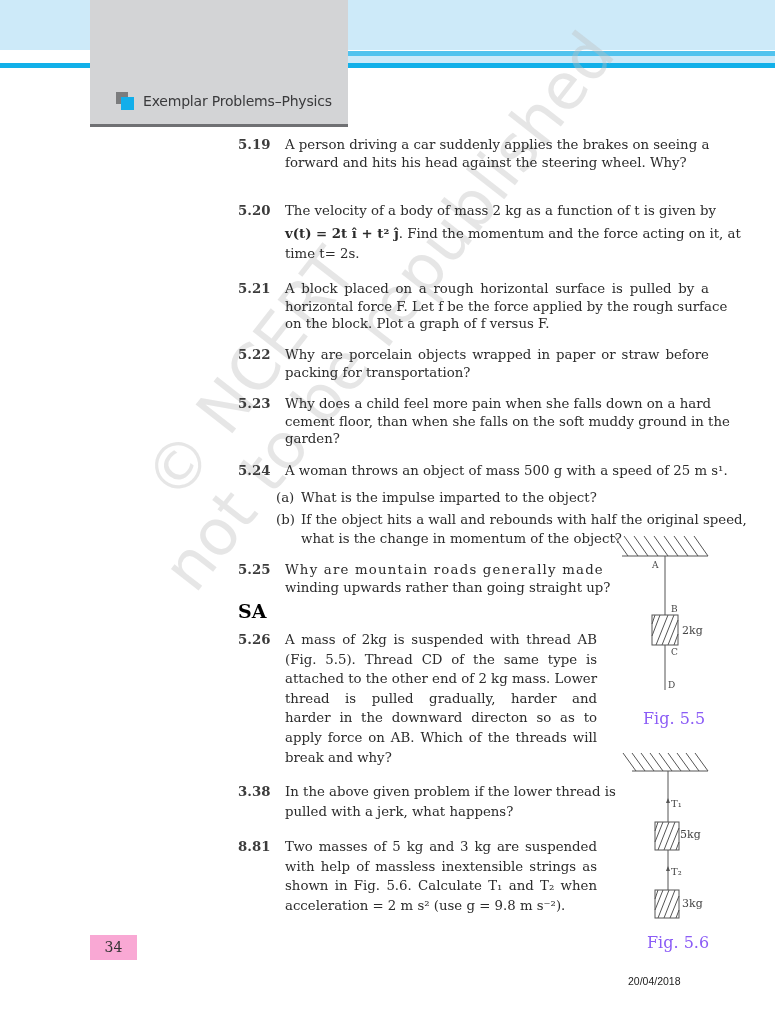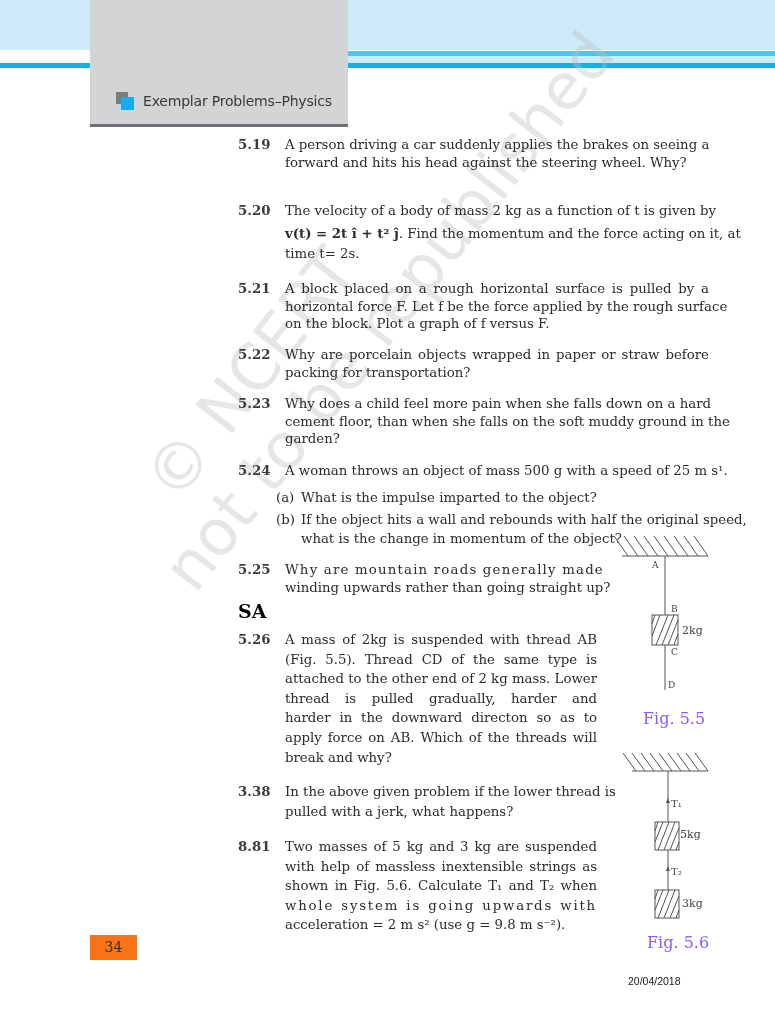--- a/index.html
+++ b/index.html
@@ -57,21 +57,21 @@
 
     
     .fig { position:absolute; }
     .fig-caption { position:absolute; font-size:16px; color:#8b5cf6; }
     .fig-label { position:absolute; font-size:9px; color:#444; }
     .mass-label { position:absolute; font-size:11px; color:#444; }
 
     
     .page-num {
       position:absolute; left:90px; top:935px; width:47px; height:25px;
-      background:#f97316; text-align:center; line-height:25px;
+      background:#f9a8d4; text-align:center; line-height:25px;
       font-size:14px; color:#333;
     }
     .date {
       position:absolute; left:628px; top:975px;
       font-family:"Liberation Sans", "DejaVu Sans", sans-serif;
       font-size:10.5px; color:#222;
     }
   </style>
 </head>
 <body>
@@ -181,21 +181,20 @@
     <span class="line last">pulled with a jerk, what happens?</span>
   </div>
 </div>
 
 <div class="q" style="top:837px; line-height:19.6px;">
   <span class="qnum">8.81</span>
   <div class="qtext w-narrow">
     <span class="line">Two masses of 5 kg and 3 kg are suspended</span>
     <span class="line">with help of massless inextensible strings as</span>
     <span class="line">shown in Fig. 5.6. Calculate T₁ and T₂ when</span>
-    <span class="line spaced2">whole system is going upwards with</span>
     <span class="line last">acceleration = 2 m s² (use g = 9.8 m s⁻²).</span>
   </div>
 </div>
 
 <div class="fig" style="left:608px; top:534px; width:110px; height:190px;">
   <svg width="110" height="160" style="position:absolute;left:0;top:0;">
     <g stroke="#555" stroke-width="1" fill="none">
       <line x1="14" y1="22" x2="100" y2="22"></line>
       <line x1="6" y1="2" x2="20" y2="22"></line>
       <line x1="16" y1="2" x2="30" y2="22"></line>

